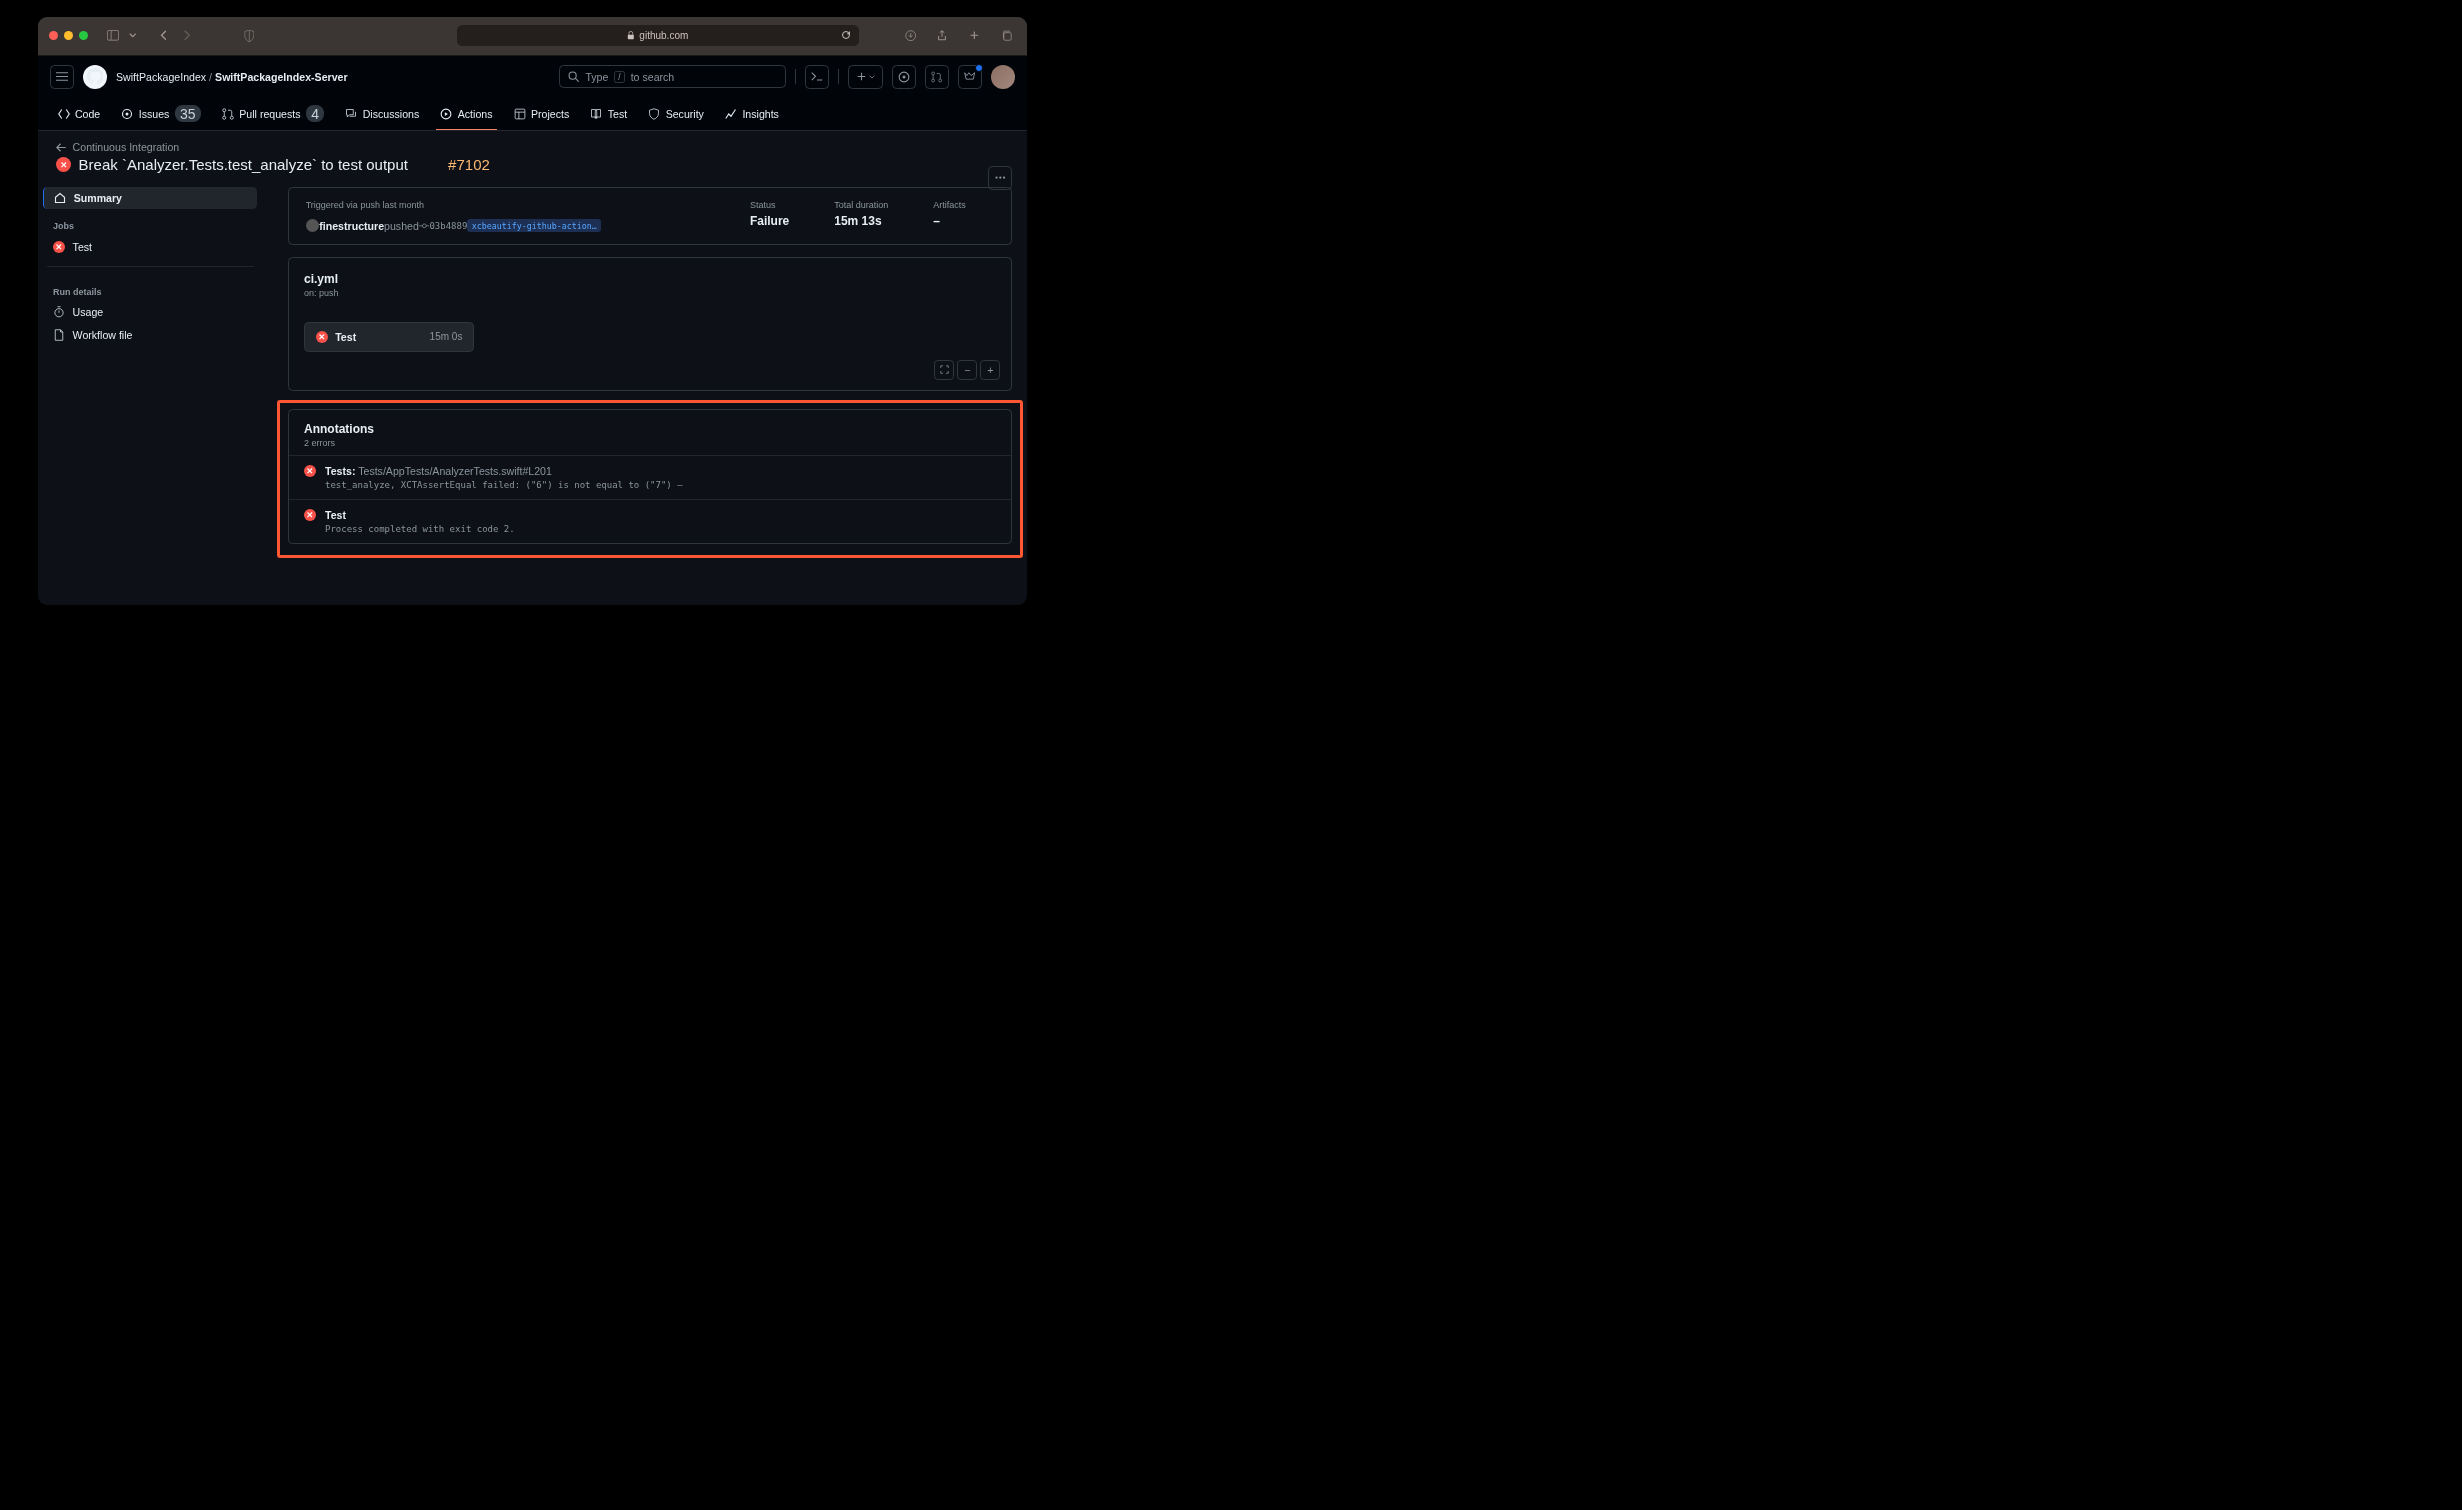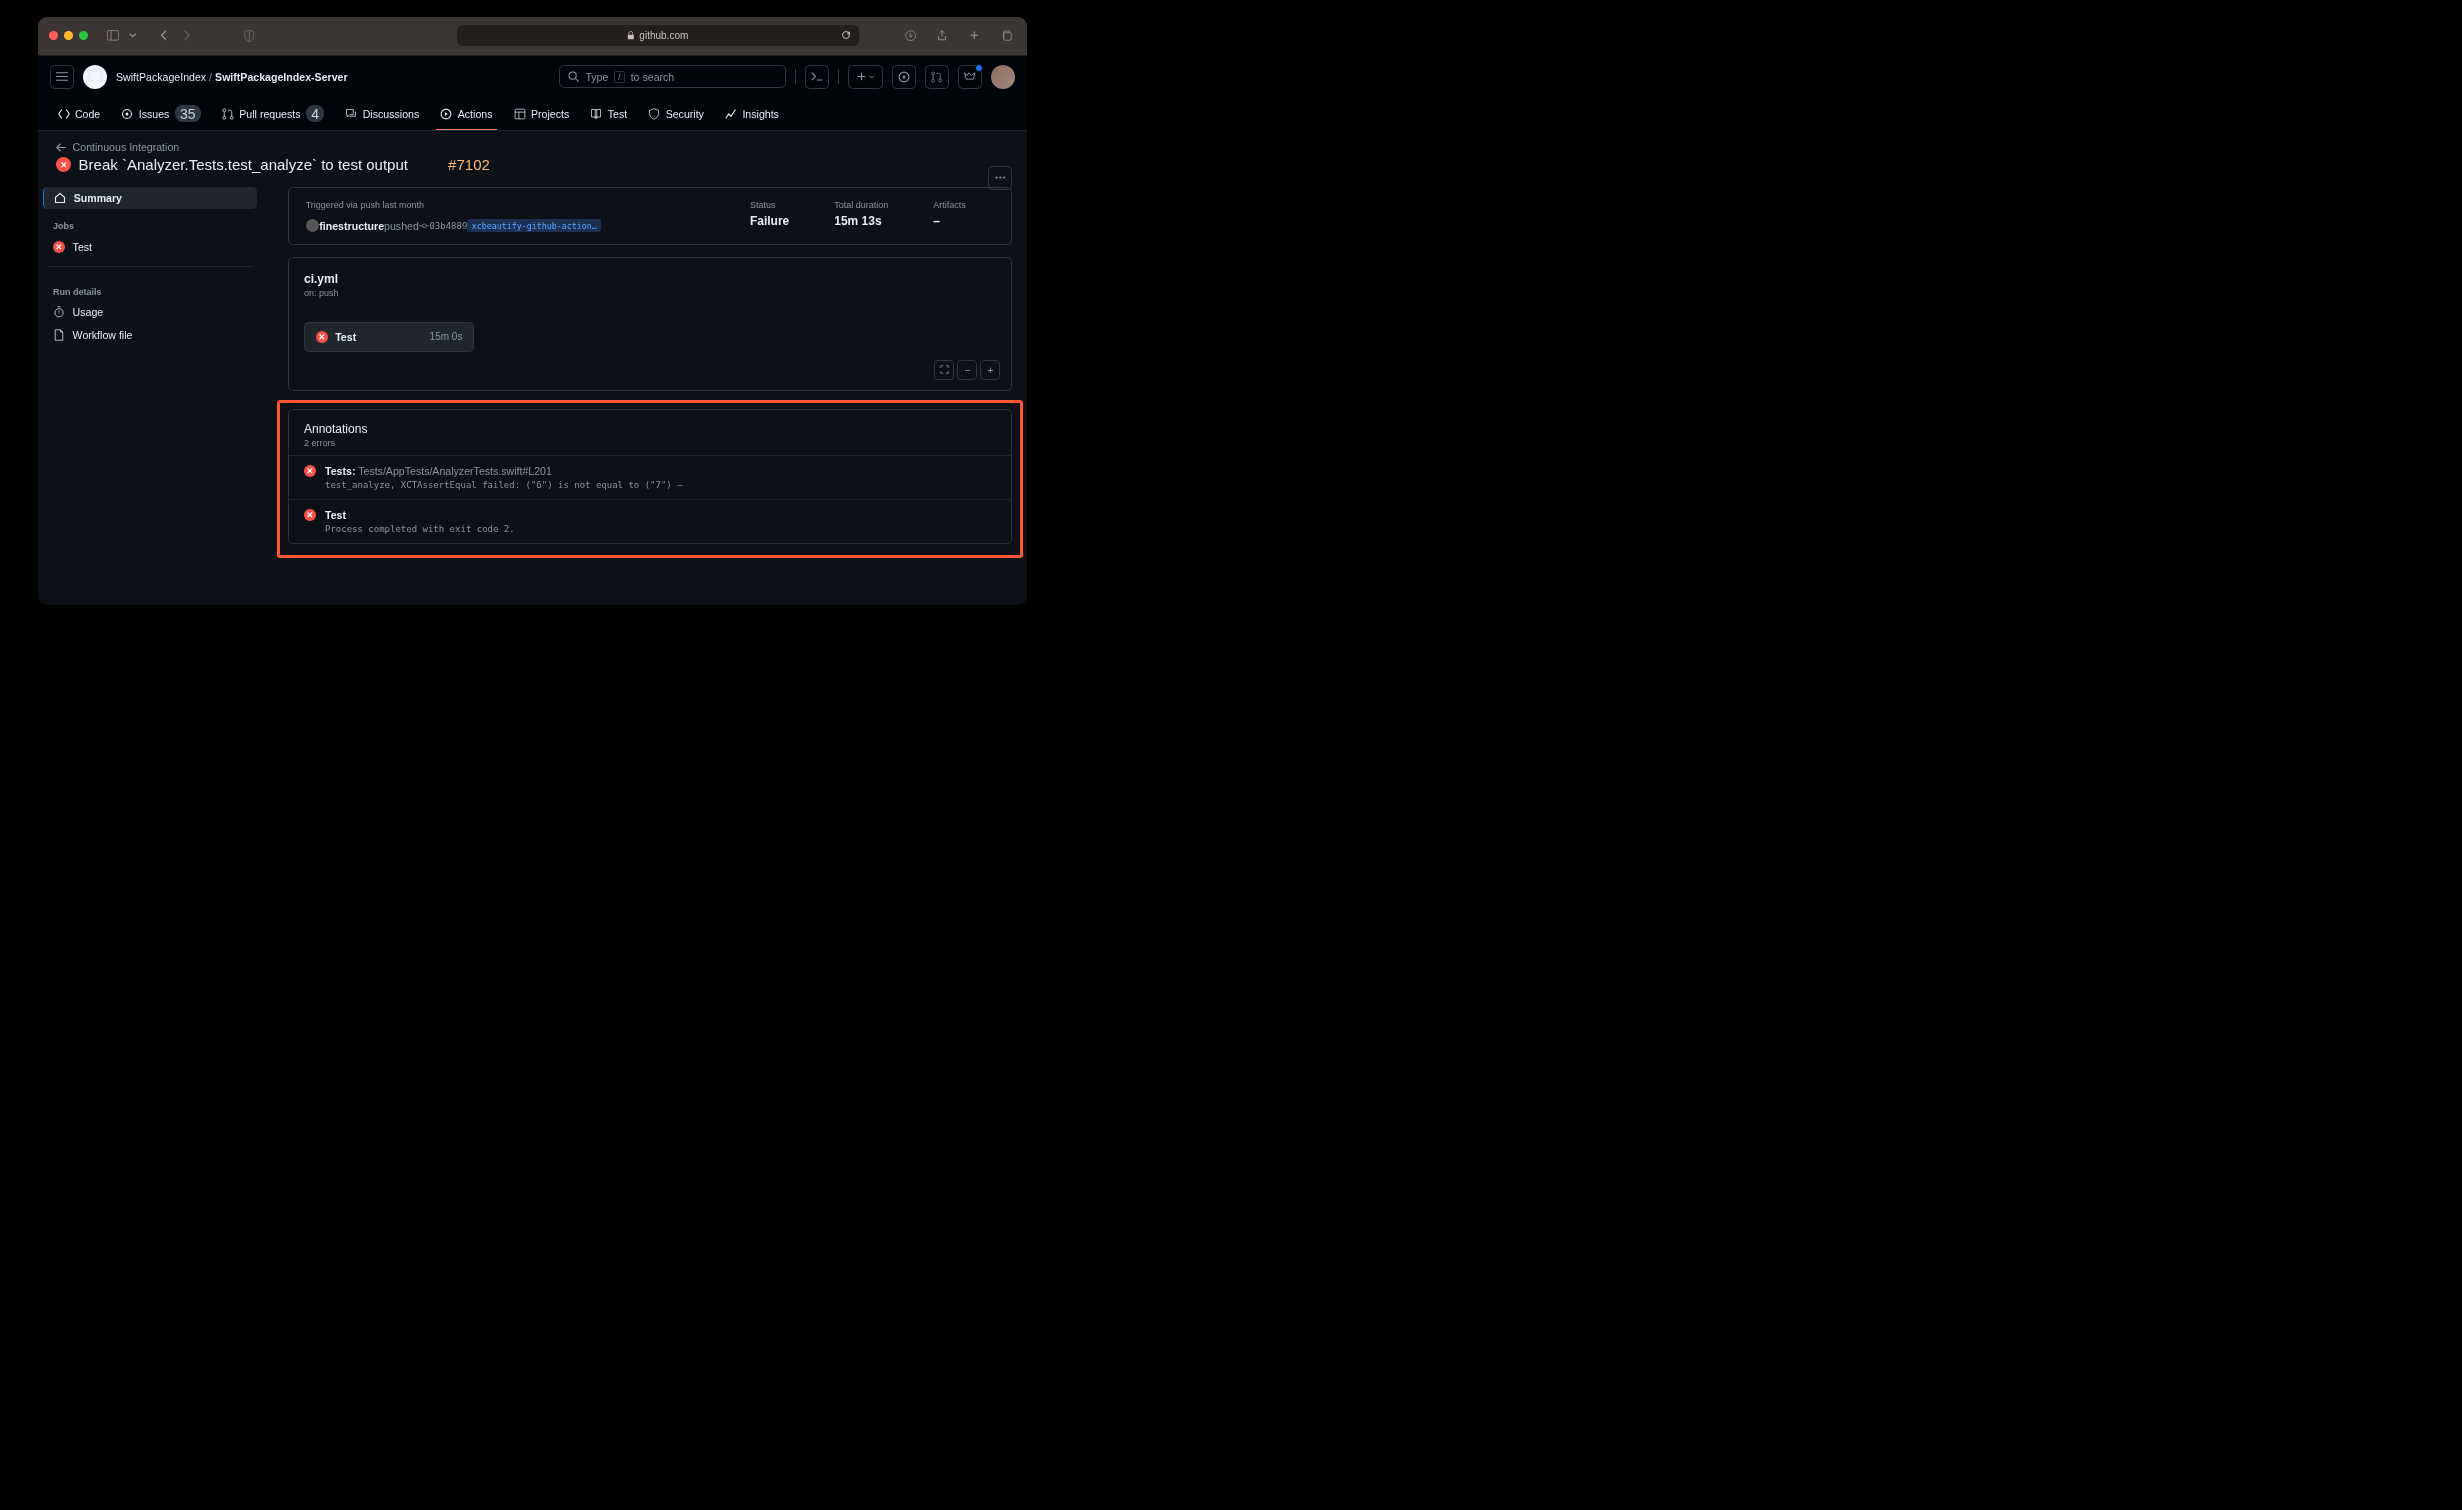--- a/index.html
+++ b/index.html
@@ -146,21 +146,21 @@
   .wf-controls{position:absolute;right:10.6px;bottom:10.6px;display:flex;gap:3px;}
   .wf-ctrl{width:20px;height:20px;border:0.8px solid #30363d;border-radius:3.8px;display:flex;align-items:center;justify-content:center;color:#8b949e;font-size:10.6px;}
 
   
   .annot-wrap{
     border:3px solid #ff5733;margin-top:9px;border-radius:3px;
     margin-left:-10.6px;margin-right:-10.6px;padding:6px 7.6px 10.6px;
   }
   .annot-card{border:0.8px solid #30363d;border-radius:4.5px;}
   .annot-head{padding:12px 15px 7.6px;}
-  .annot-head h3{font-size:12px;font-weight:400;}
+  .annot-head h3{font-size:12px;font-weight:700;}
   .annot-head .sub{color:#8b949e;font-size:9px;margin-top:1.5px;}
   .annot-row{border-top:0.8px solid #21262d;padding:9px 15px;display:flex;gap:9px;}
   .annot-body{flex:1;}
   .annot-title{font-size:10.6px;}
   .annot-title .strong{font-weight:600;}
   .annot-title .path{color:#8b949e;}
   .annot-msg{font-family:ui-monospace,monospace;font-size:9px;color:#8b949e;margin-top:3px;}
 
   svg{fill:currentColor;}
 </style>

